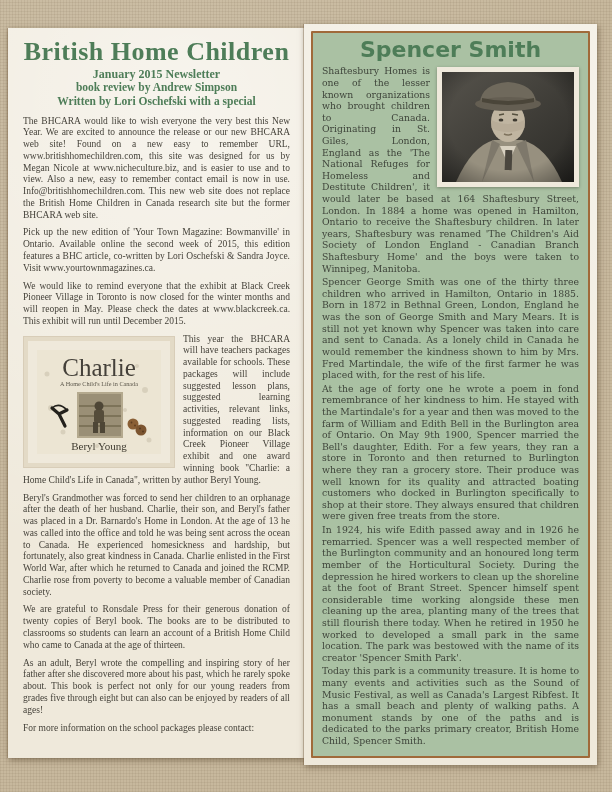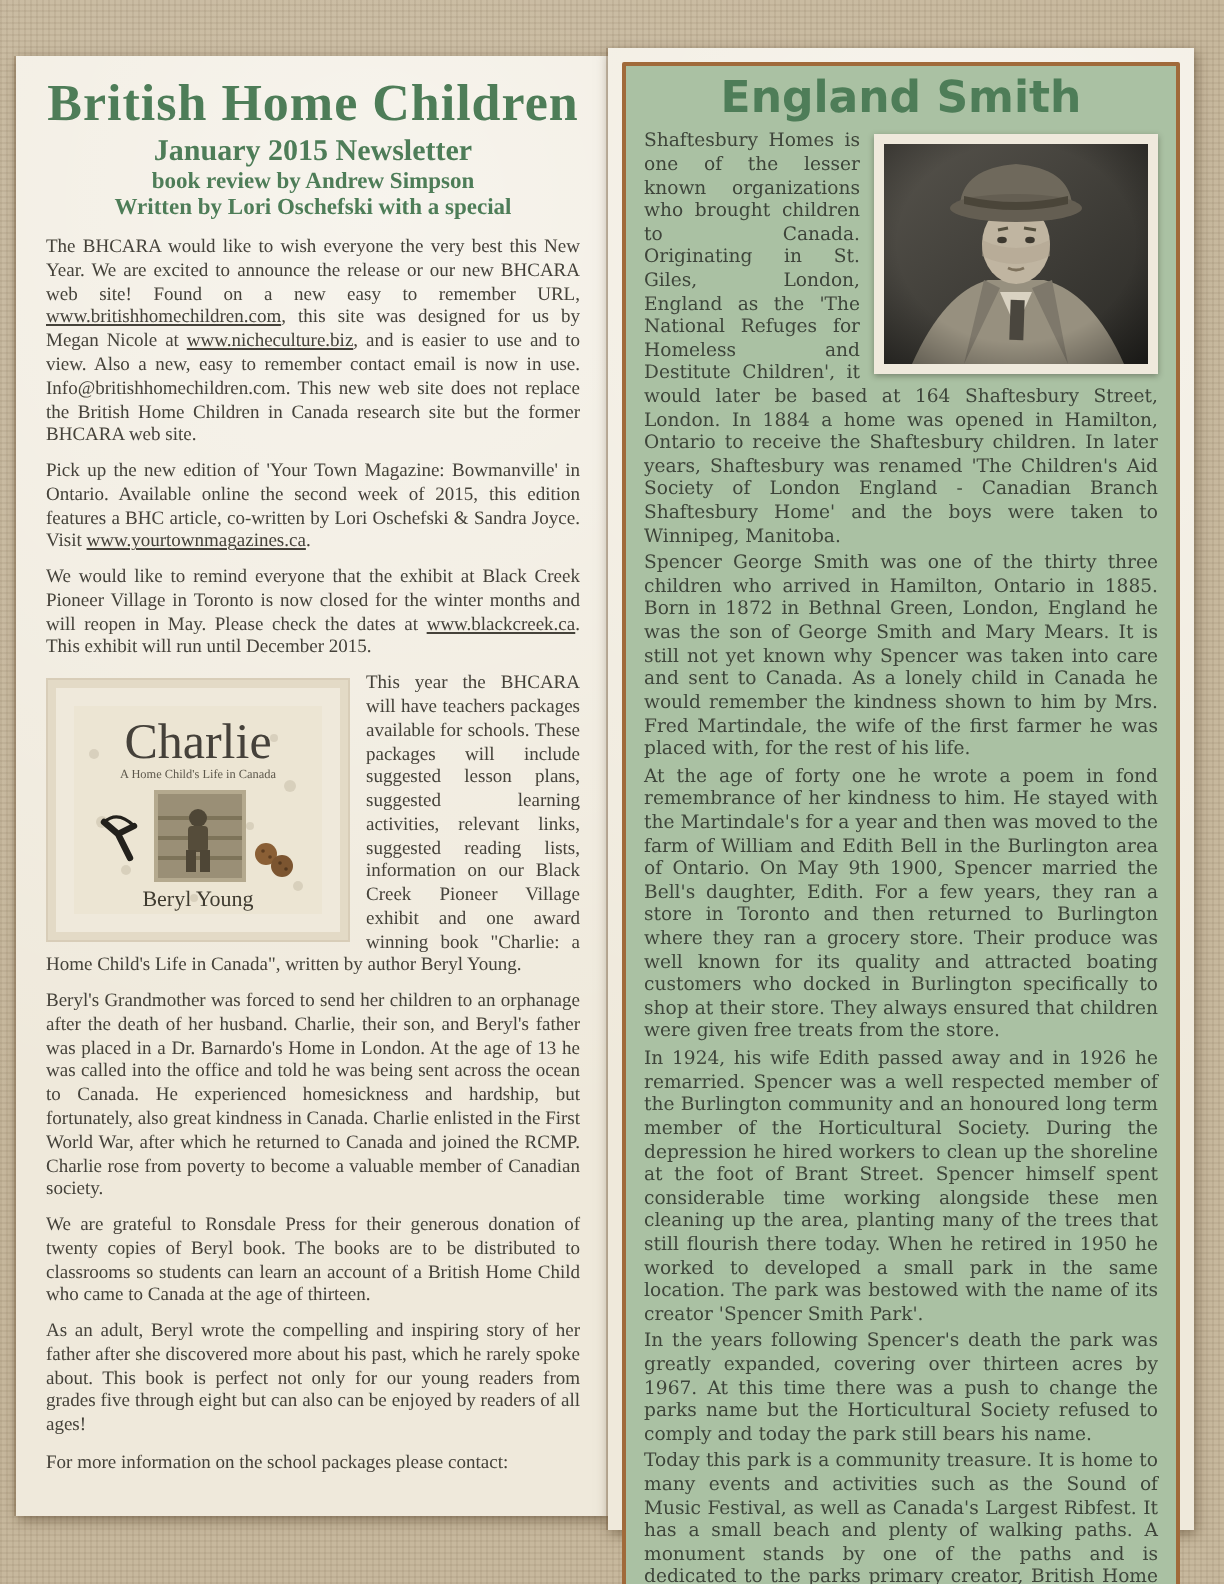--- a/index.html
+++ b/index.html
@@ -19,27 +19,27 @@
     box-shadow:1px 2px 6px rgba(70,50,25,.5), -1px 0 0 rgba(130,100,70,.35);
     box-sizing:border-box;
   }
   #left-paper{left:8px;top:28px;width:296px;height:730px;padding:10px 14px 10px 15px;}
   #right-paper{left:304px;top:24px;width:293px;height:741px;padding:7px 7px;}
 
   
   .masthead{text-align:center;color:#4e7d58;font-family:"DejaVu Sans",sans-serif;font-weight:bold;}
   .masthead .t1{font-size:26px;line-height:1.1;letter-spacing:.5px;}
   .masthead .t2{font-size:17.5px;line-height:1.15;}
-  .masthead .t3{font-size:15px;line-height:1.2;}
+  .masthead .t3{font-size:12px;line-height:1.2;}
   .masthead .by{font-size:11.5px;line-height:1.2;}
   .masthead{margin-bottom:7px;font-family:Liberation Serif, serif;}
 
   
   .lbody p{margin:0 0 6px 0;font-size:9.5px;line-height:1.24;text-align:justify;}
-  .seg-link{text-decoration:underline;cursor:pointer;}
+  .seg-link{cursor:pointer;}
   .contact{font-size:9.5px;line-height:1.3;text-align:left;}
 
   
   .bookwrap{float:left;margin:2px 8px 2px 0;background:#efe9db;border:1px solid #d8cdb8;
     box-shadow:0 0 0 4px #e3dac6 inset;padding:13px;}
   .bookwrap svg{display:block;}
 
   
   .panel{
     background:#aac1a3;border:2px solid #a06a3a;border-radius:1px;
@@ -118,21 +118,21 @@
 
     <div class="contact">
       <div>For more information on the school packages please contact:</div>
 
     </div>
   </div>
 </div>
 
 <div class="paper" id="right-paper">
   <div class="panel">
-    <h2>England Smith</h2>
+    <h2>Spencer Smith</h2>
 
     <div class="photoframe">
       <svg width="132" height="110" viewBox="0 0 132 110">
         <defs>
           <linearGradient id="pbg" x1="0" y1="0" x2="1" y2="1">
             <stop offset="0" stop-color="#56534c"></stop>
               <stop offset="1" stop-color="#2c2b27"></stop>
           </linearGradient>
           <radialGradient id="vig" cx=".5" cy=".45" r=".75">
             <stop offset=".6" stop-color="rgba(0,0,0,0)"></stop>
@@ -157,17 +157,16 @@
           <path d="M40 26 Q66 32 92 26 L92 30 Q66 36 40 30 Z" fill="#4a4539"></path>
         </g>
         <rect width="132" height="110" fill="url(#vig)"></rect>
       </svg>
     </div>
 
     <p>Shaftesbury  Homes  is one of the lesser known organizations who brought children to Canada. Originating in St. Giles, London, England as the 'The National Refuges for Homeless and Destitute Children', it would later be based at 164 Shaftesbury Street, London.  In 1884 a home was opened in Hamilton, Ontario to receive the Shaftesbury children. In later years, Shaftesbury was renamed  'The Children's Aid Society of London England - Canadian Branch Shaftesbury Home' and the boys were taken to Winnipeg, Manitoba.</p>
     <p>Spencer George Smith was one of the thirty three children who arrived in Hamilton, Ontario in 1885. Born in 1872 in Bethnal Green, London, England he was the son of George Smith and Mary Mears. It is still not yet known why Spencer was taken into care and sent to Canada.  As a lonely child in Canada he would remember the kindness shown to him by Mrs. Fred Martindale, the wife of the first farmer he was placed with, for the rest of his life.</p>
     <p>At the age of forty one he wrote a poem in fond remembrance of her kindness to him. He stayed with the Martindale's for a year and then was moved to the  farm of William and Edith Bell in the Burlington area of Ontario. On May 9th 1900, Spencer married the Bell's daughter, Edith. For a few years, they ran a store in Toronto  and then returned to Burlington where they ran a grocery store. Their produce was well known for its quality and attracted boating customers who docked in Burlington specifically to shop at their store. They always ensured that children were given free treats from the store.</p>
     <p>In 1924, his wife Edith passed away and in 1926 he remarried. Spencer was a well respected member of the Burlington community and an honoured long term member of the Horticultural Society. During the depression he hired workers to clean up the shoreline at the foot of Brant Street. Spencer himself spent considerable time working alongside these men cleaning up the area, planting many of the trees that still flourish there today. When he retired in 1950 he worked to developed a small park in the same location. The park was bestowed with the name of its creator 'Spencer Smith Park'.</p>
-    <p>In the years following Spencer's death the park was greatly expanded, covering over thirteen acres by 1967. At this time there was a push to change the parks name but the Horticultural Society refused to comply and today the park still bears his name.</p>
     <p>Today this park is a community treasure. It is home to many events and activities such as the Sound of Music Festival, as well as Canada's Largest Ribfest. It has a small beach and plenty of walking paths.  A monument stands by one of the paths and is dedicated to the parks primary creator, British Home Child, Spencer Smith.</p>
   </div>
 
 </div>
 
 </body></html>

